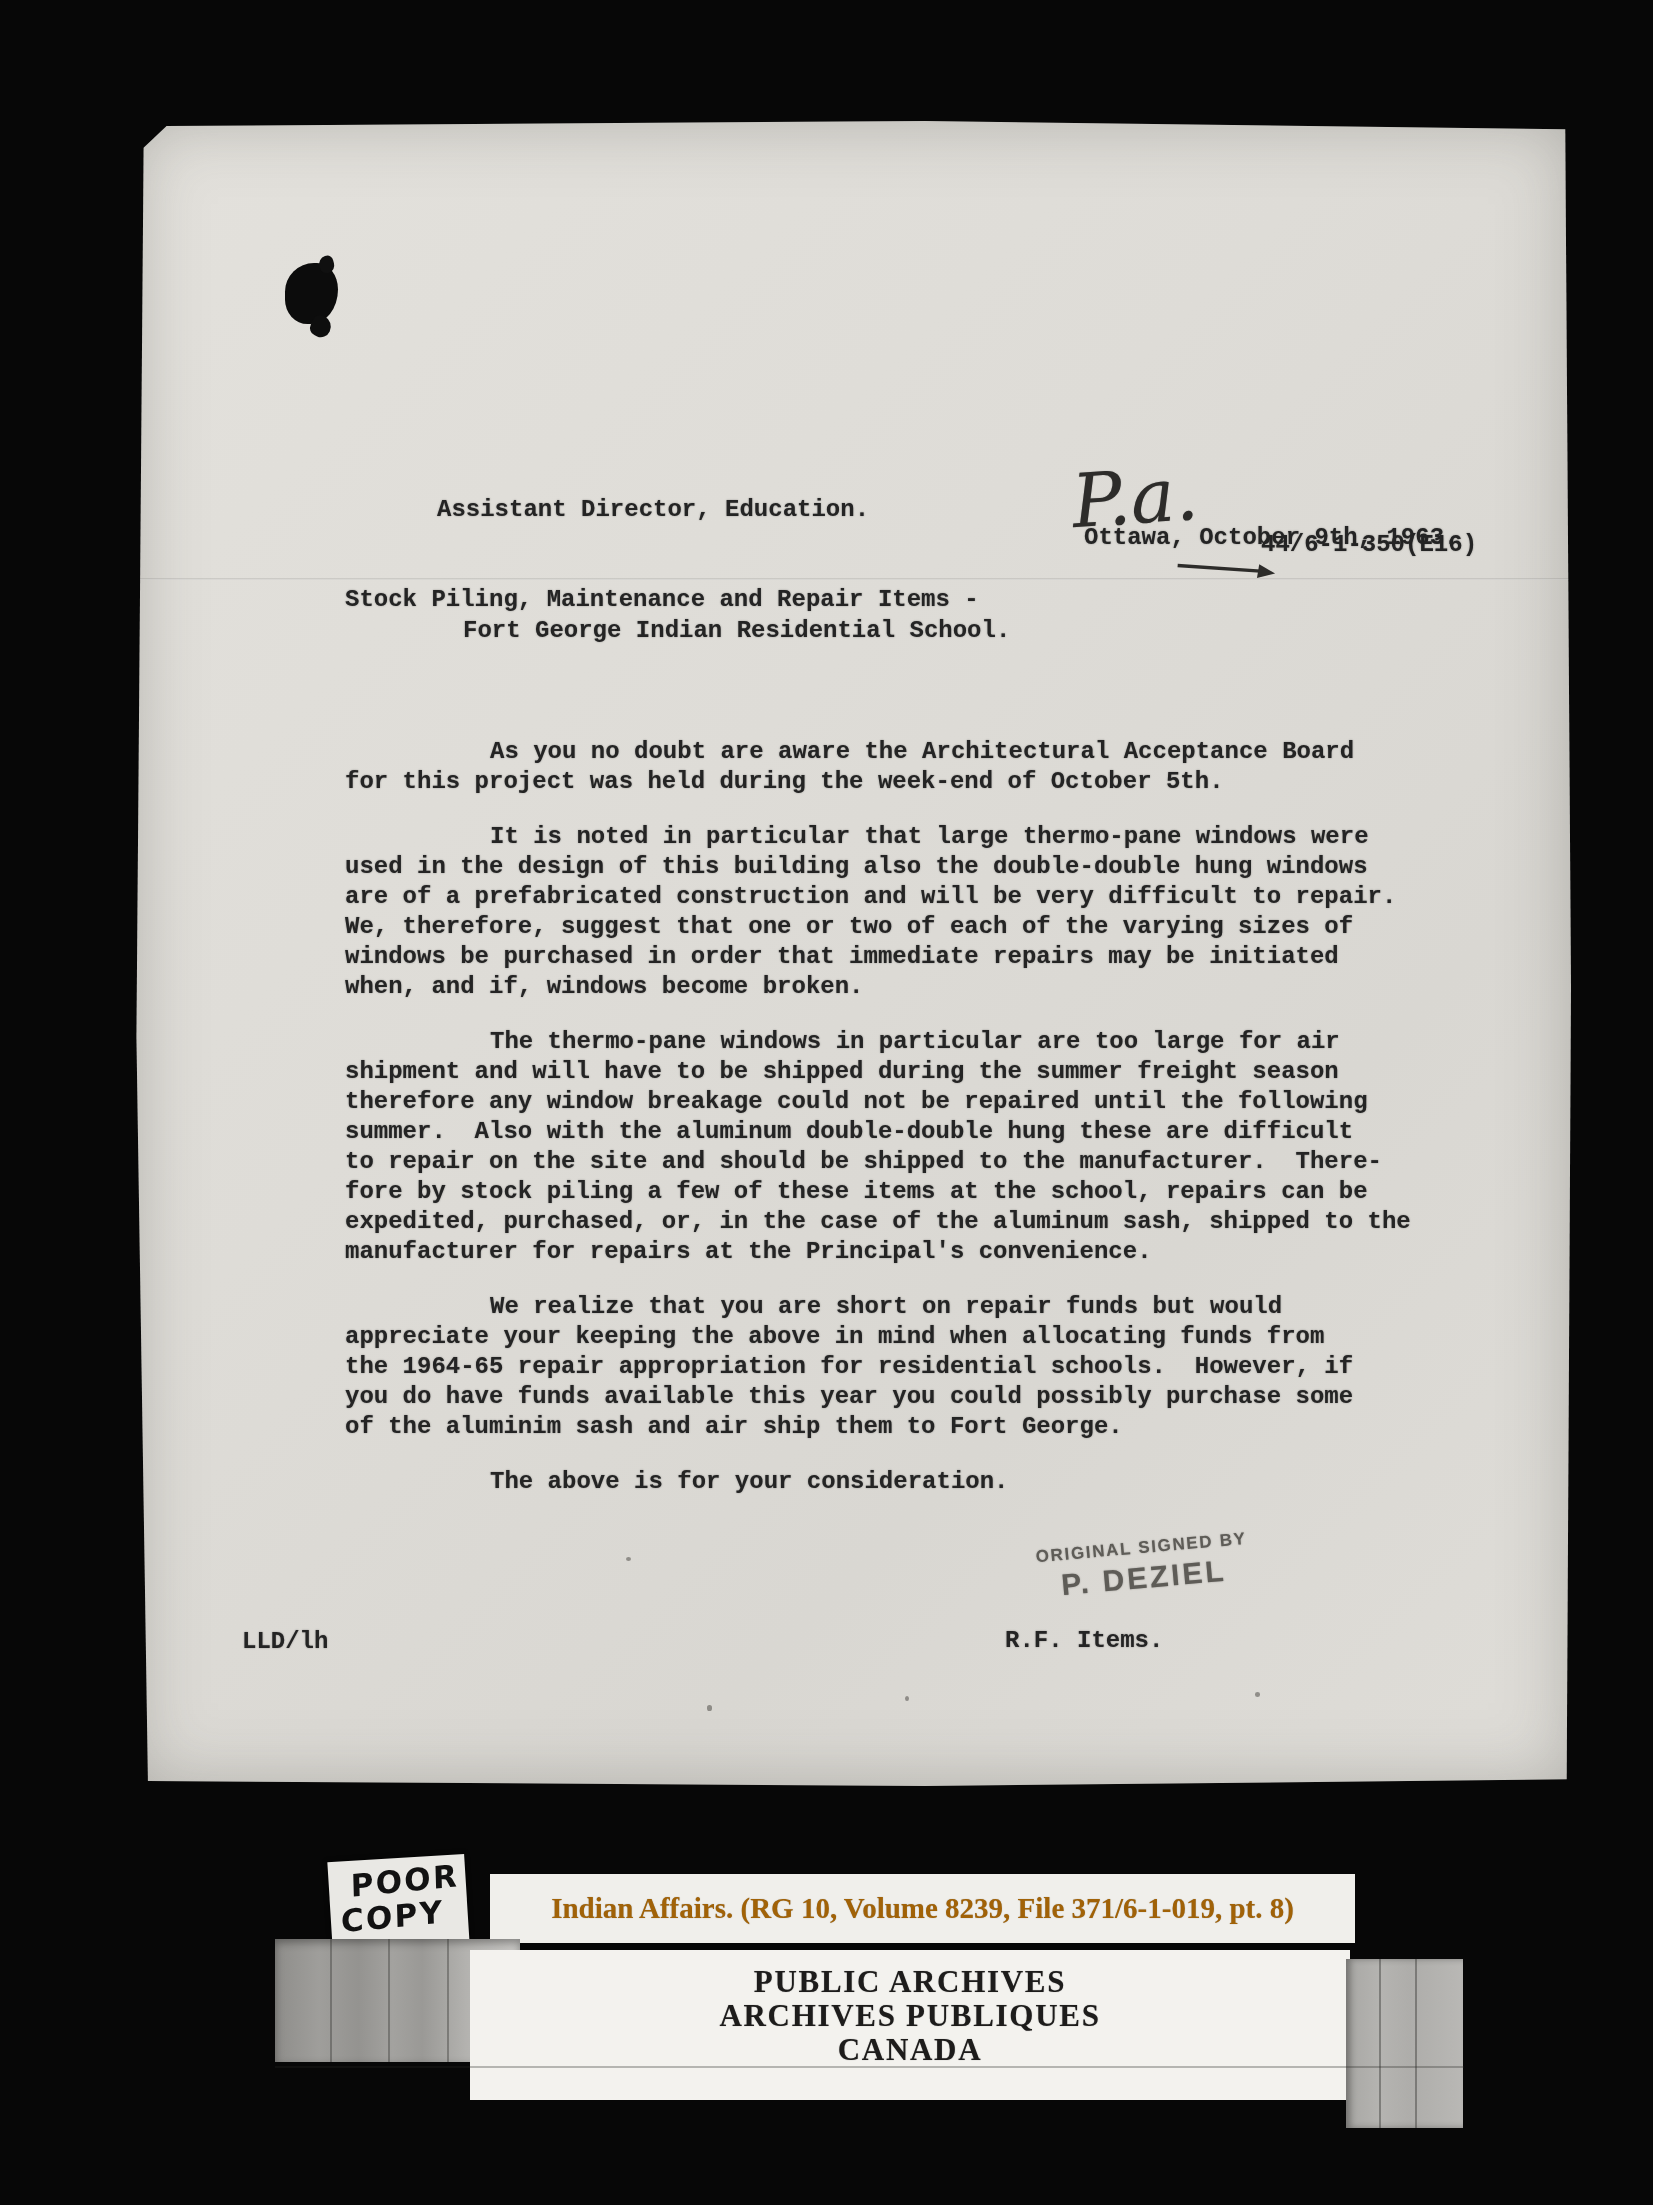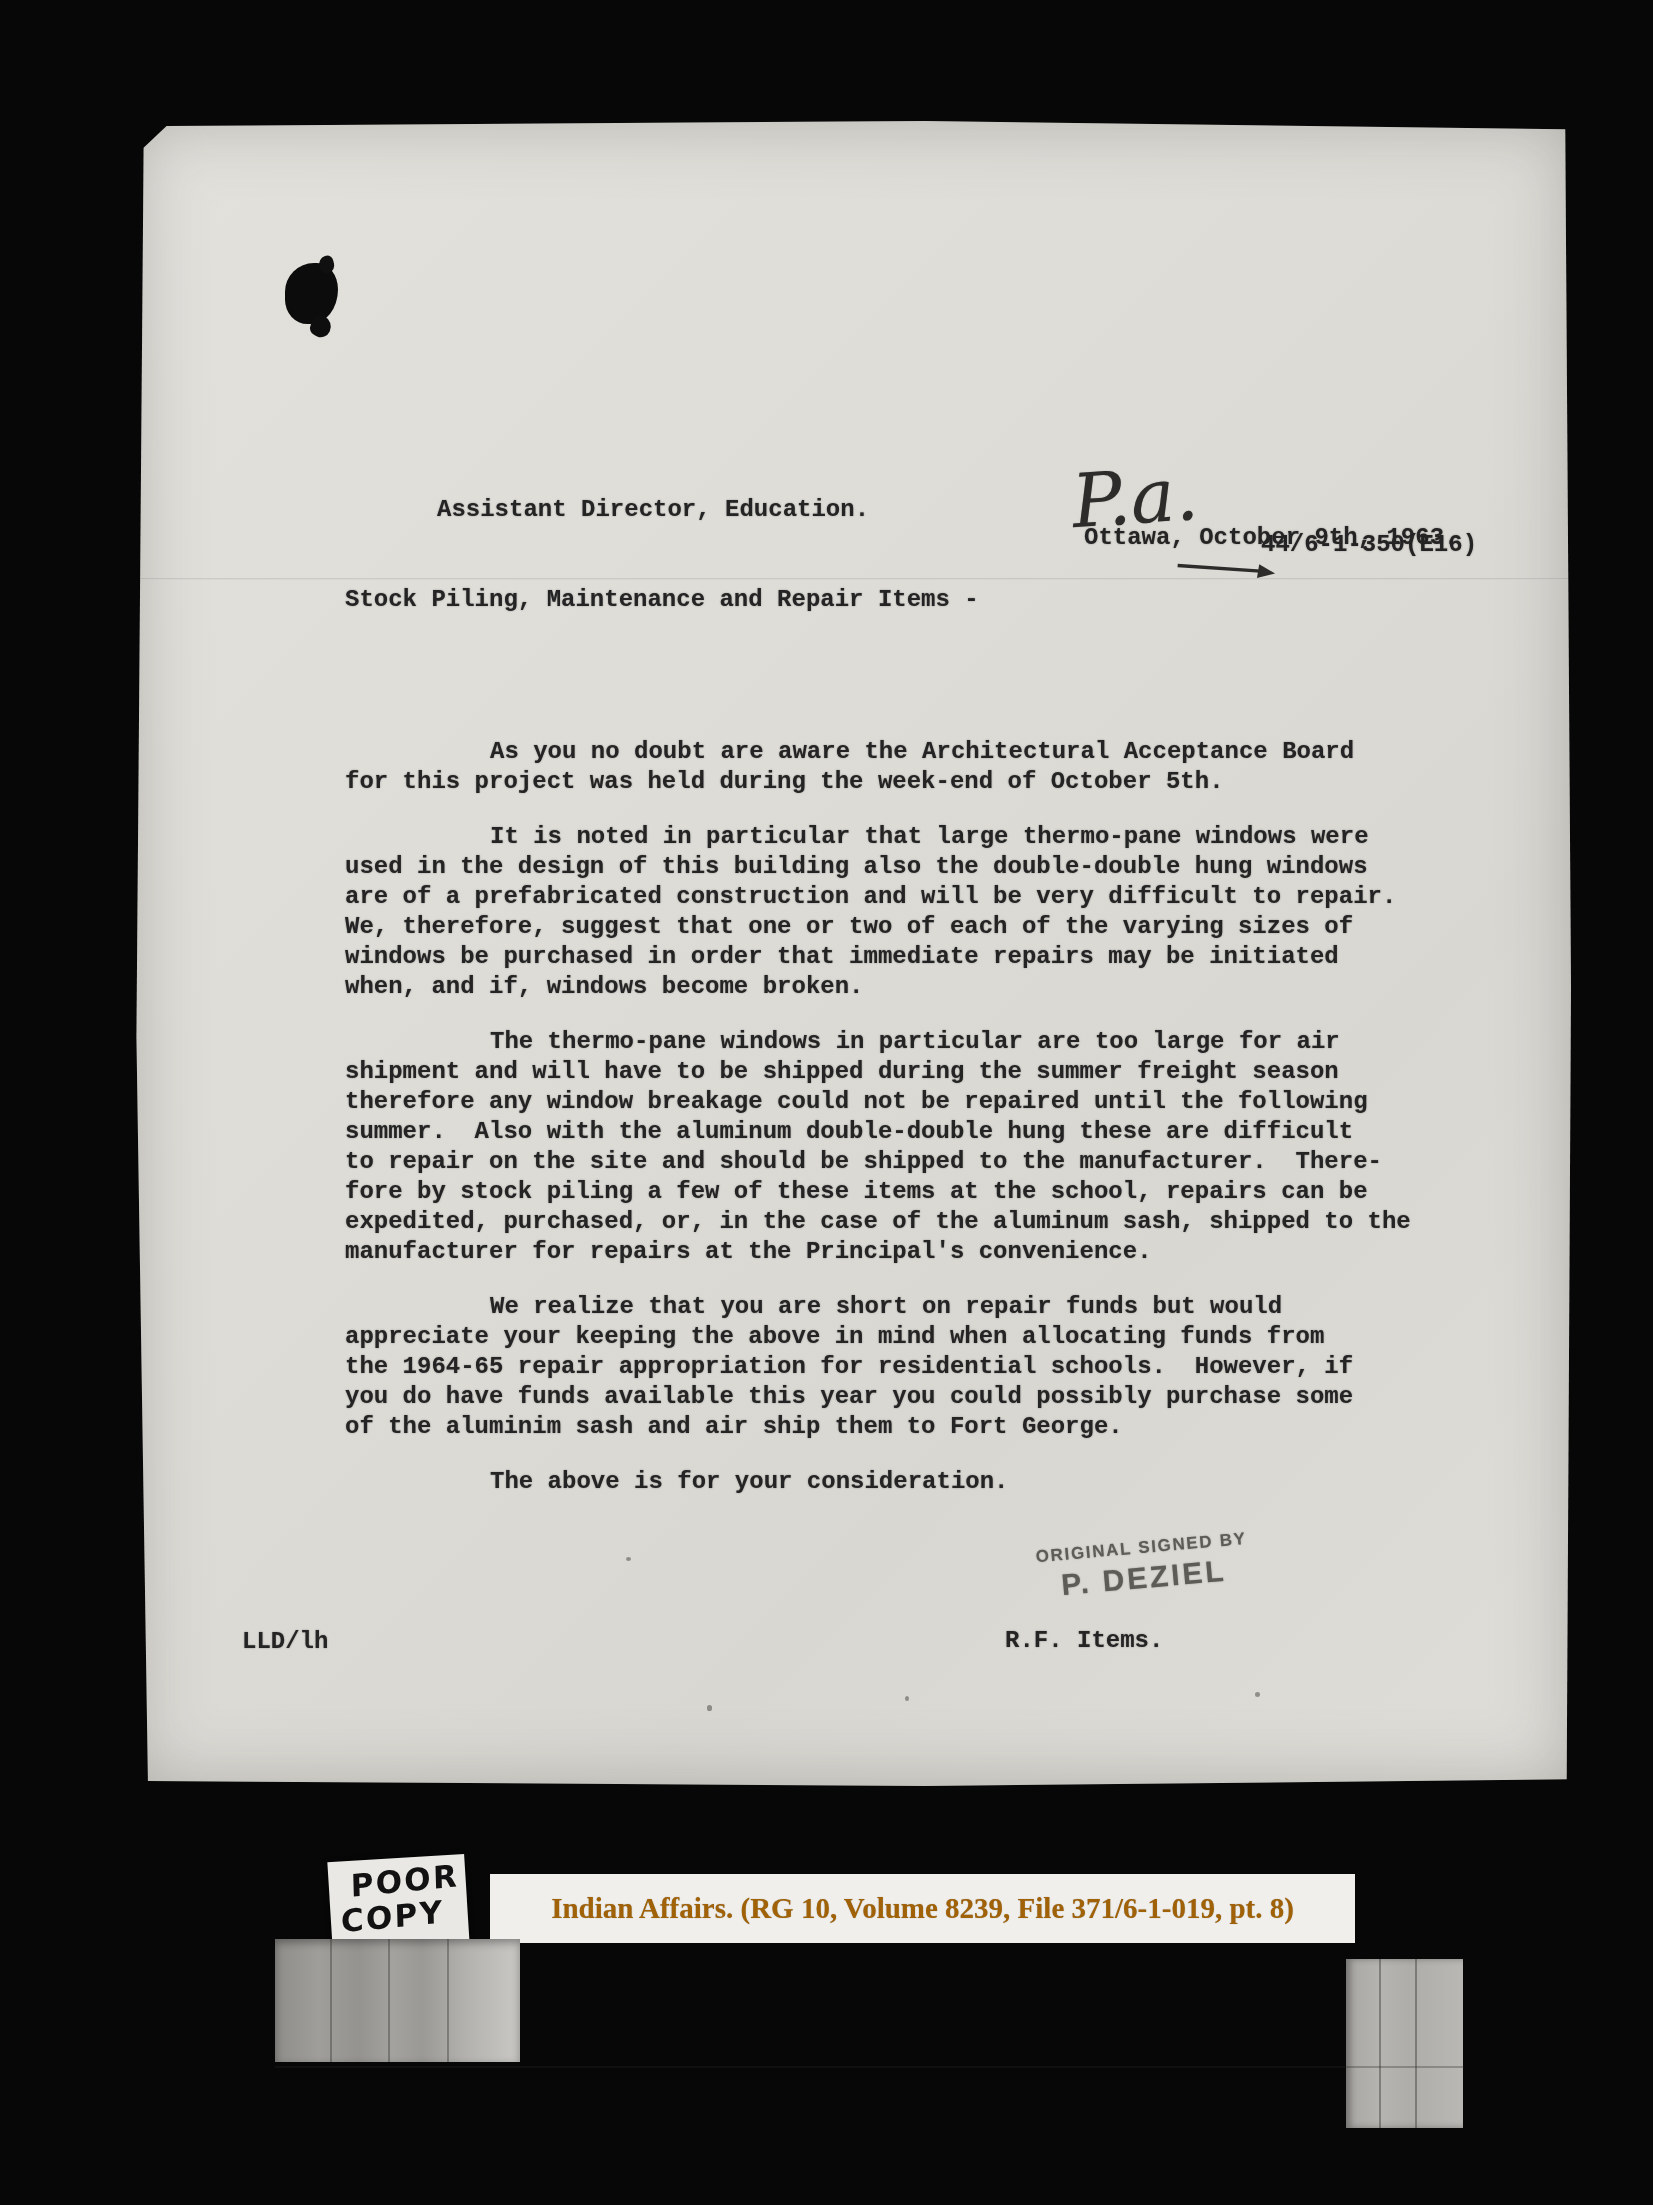--- a/index.html
+++ b/index.html
@@ -78,20 +78,21 @@
     <div class="typed" style="left:1126px;top:409px;">44/6-1-350(E16)</div>
 
     <div class="typed" style="left:288px;top:374px;margin-left:14px;">Assistant Director, Education.</div>
 
     <div class="typed" style="left:949px;top:402px;">Ottawa, October 9th, 1963.</div>
 
     <div class="crease" style="top:457px;"></div>
     <div class="crease2" style="top:458px;"></div>
 
     <div class="typed" style="left:210px;top:464px;">Stock Piling, Maintenance and Repair Items -</div>
+    <div class="typed" style="left:328px;top:495px;">Fort George Indian Residential School.</div>
 
     <div class="typed" style="left:210px;top:616px;width:1108px;"><div style="margin-bottom: 25px;"><div style="white-space: pre; text-indent: 145px;">As you no doubt are aware the Architectural Acceptance Board</div><div style="white-space: pre;">for this project was held during the week-end of October 5th.</div></div><div style="margin-bottom: 25px;"><div style="white-space: pre; text-indent: 145px;">It is noted in particular that large thermo-pane windows were</div><div style="white-space: pre;">used in the design of this building also the double-double hung windows</div><div style="white-space: pre;">are of a prefabricated construction and will be very difficult to repair.</div><div style="white-space: pre;">We, therefore, suggest that one or two of each of the varying sizes of</div><div style="white-space: pre;">windows be purchased in order that immediate repairs may be initiated</div><div style="white-space: pre;">when, and if, windows become broken.</div></div><div style="margin-bottom: 25px;"><div style="white-space: pre; text-indent: 145px;">The thermo-pane windows in particular are too large for air</div><div style="white-space: pre;">shipment and will have to be shipped during the summer freight season</div><div style="white-space: pre;">therefore any window breakage could not be repaired until the following</div><div style="white-space: pre;">summer.  Also with the aluminum double-double hung these are difficult</div><div style="white-space: pre;">to repair on the site and should be shipped to the manufacturer.  There-</div><div style="white-space: pre;">fore by stock piling a few of these items at the school, repairs can be</div><div style="white-space: pre;">expedited, purchased, or, in the case of the aluminum sash, shipped to the</div><div style="white-space: pre;">manufacturer for repairs at the Principal's convenience.</div></div><div style="margin-bottom: 25px;"><div style="white-space: pre; text-indent: 145px;">We realize that you are short on repair funds but would</div><div style="white-space: pre;">appreciate your keeping the above in mind when allocating funds from</div><div style="white-space: pre;">the 1964-65 repair appropriation for residential schools.  However, if</div><div style="white-space: pre;">you do have funds available this year you could possibly purchase some</div><div style="white-space: pre;">of the aluminim sash and air ship them to Fort George.</div></div><div style="margin-bottom: 25px;"><div style="white-space: pre; text-indent: 145px;">The above is for your consideration.</div></div></div>
 
     <div class="stamp">
       <div class="s1">ORIGINAL SIGNED BY</div>
       <div class="s2">P. DEZIEL</div>
     </div>
 
     <div class="typed" style="left:870px;top:1505px;">R.F. Items.</div>
 
@@ -111,20 +112,25 @@
   <div class="ref-strip">
     <div class="ref-text">Indian Affairs. (RG 10, Volume 8239, File 371/6-1-019, pt. 8)</div>
   </div>
 
   <div class="tape-left">
     <div class="seam" style="left:55px;"></div>
     <div class="seam" style="left:113px;"></div>
     <div class="seam" style="left:172px;"></div>
   </div>
 
+  <div class="arch-strip">
+    <div class="arch-line">PUBLIC ARCHIVES</div>
+    <div class="arch-line">ARCHIVES PUBLIQUES</div>
+    <div class="arch-line">CANADA</div>
+  </div>
 
   <div class="tape-right">
     <div class="seam" style="left:33px;"></div>
     <div class="seam" style="left:69px;"></div>
   </div>
 
   <div class="footer-crease"></div>
 </div>
 
 

